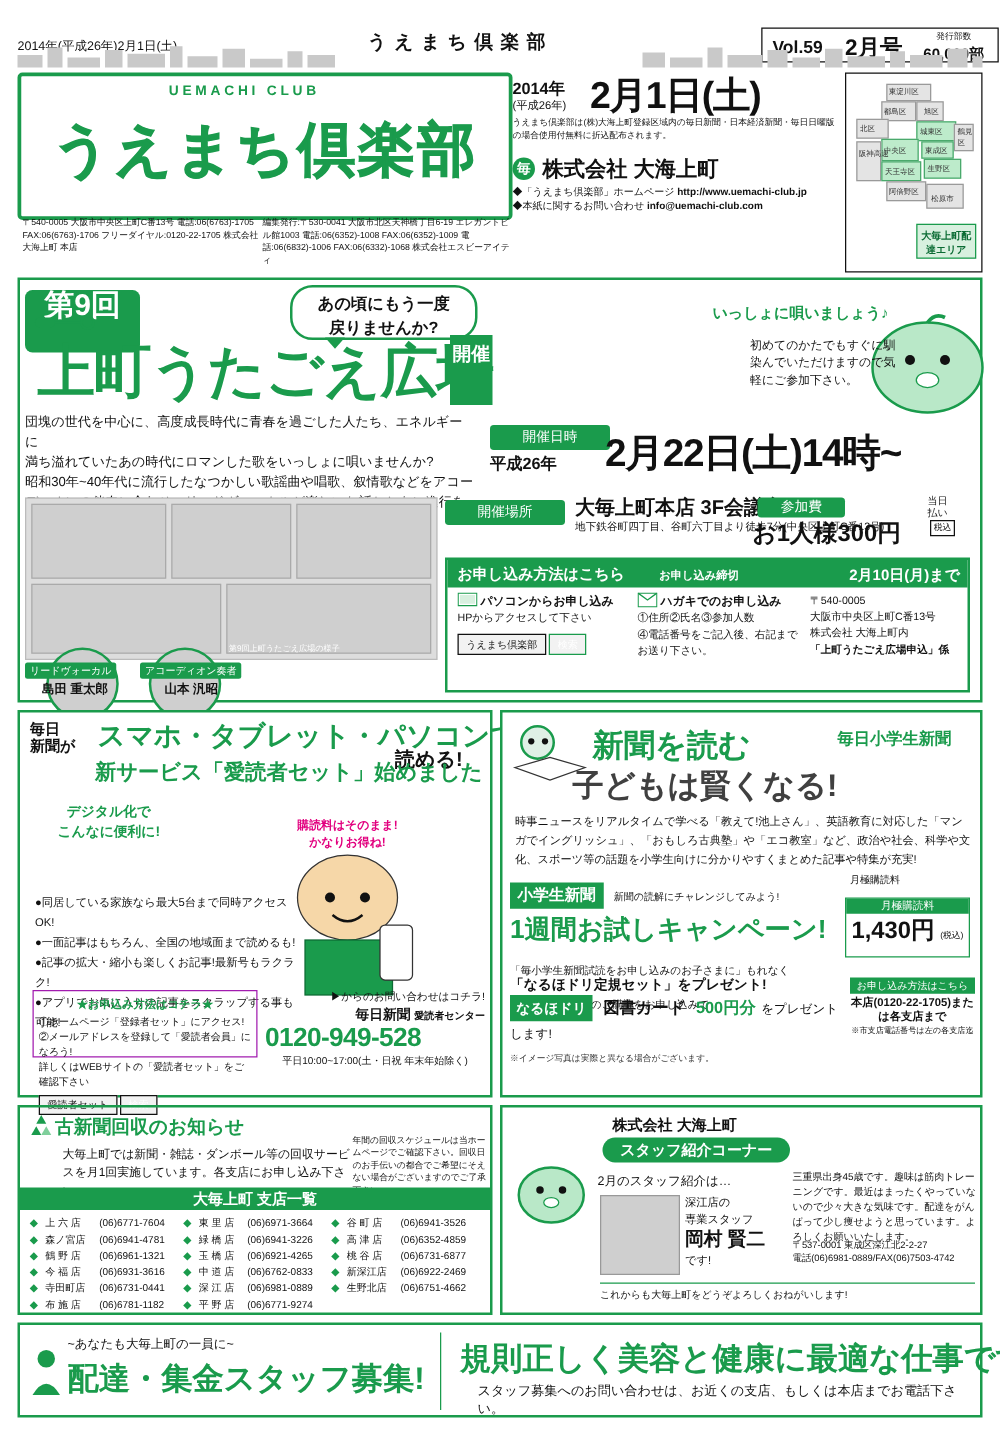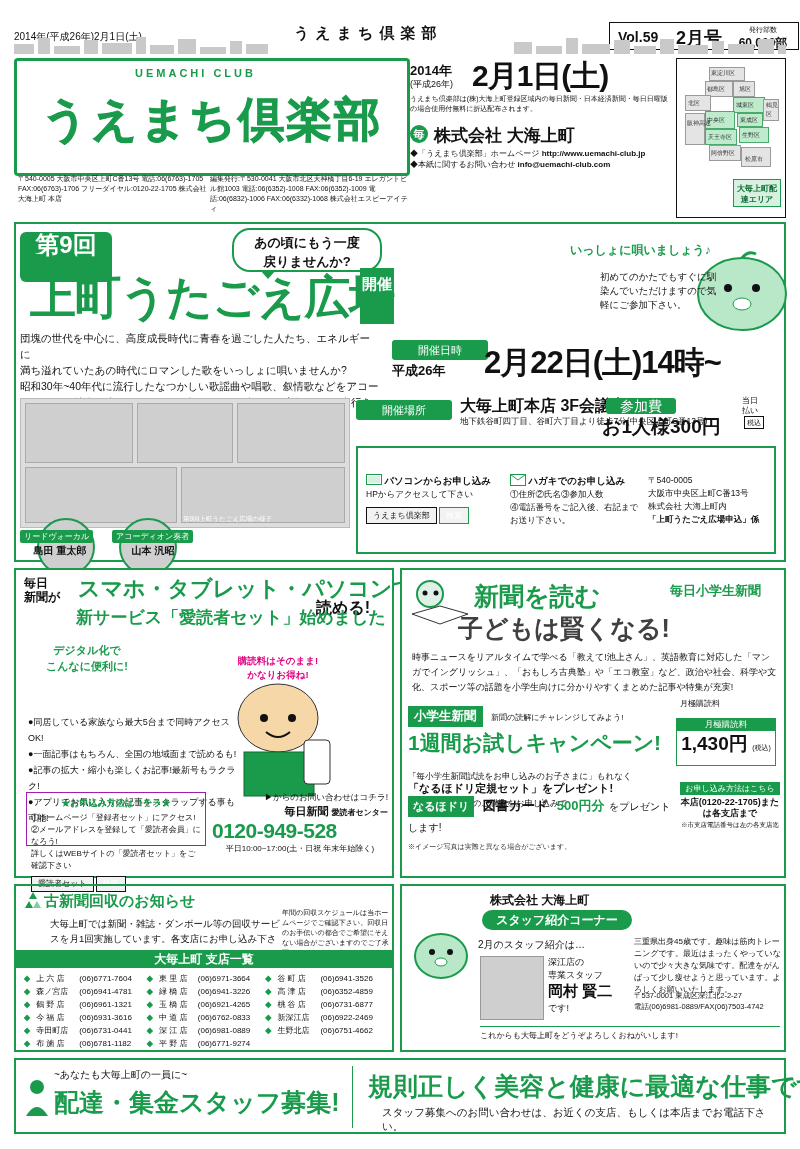--- a/index.html
+++ b/index.html
@@ -81,21 +81,21 @@
   .phcap{position:absolute;font-size:7px;color:#333;}
 
   .singer{position:absolute;width:72px;height:56px;}
   .singer .av{width:54px;height:54px;border-radius:50%;background:#cfcfcf;border:2px solid #1a9b4c;margin:0 auto;}
   .roleL{position:absolute;font-size:8px;background:#1a9b4c;color:#fff;padding:1px 4px;border-radius:2px;}
 
   .venue{position:absolute;left:356px;top:396px;width:420px;height:46px;}
   .venue .lab{position:absolute;left:0;top:4px;width:96px;height:20px;background:#1a9b4c;color:#fff;font-size:11px;text-align:center;line-height:20px;border-radius:3px;}
   .venue .v1{position:absolute;left:104px;top:0px;font-size:16px;font-weight:bold;}
   .venue .v2{position:absolute;left:104px;top:20px;font-size:8.5px;}
-  .venue .flab{position:absolute;left:250px;top:2px;width:70px;height:16px;background:#1a9b4c;color:#fff;font-size:14px;text-align:center;line-height:16px;border-radius:3px;}
+  .venue .flab{position:absolute;left:250px;top:2px;width:70px;height:16px;background:#1a9b4c;color:#fff;font-size:11px;text-align:center;line-height:16px;border-radius:3px;}
   .venue .fee{position:absolute;left:246px;top:18px;font-size:19px;font-weight:bold;white-space:nowrap;}
   .venue .feetag{position:absolute;left:388px;top:20px;font-size:7px;border:1px solid #111;padding:1px 2px;line-height:9px;text-align:center;}
   .venue .pay{position:absolute;left:372px;top:0px;font-size:8px;text-align:center;width:44px;line-height:10px;}
 
   .applybox{position:absolute;left:356px;top:446px;width:420px;height:108px;border:2px solid #1a9b4c;box-sizing:border-box;background:#fff;}
   .applybox .hd{position:absolute;left:0;top:0;width:416px;height:22px;background:#1a9b4c;color:#fff;font-size:12px;font-weight:bold;line-height:22px;padding-left:8px;box-sizing:border-box;}
   .applybox .dl{position:absolute;right:6px;top:1px;font-size:12px;color:#fff;font-weight:bold;}
   .applybox .c{position:absolute;top:26px;font-size:8.5px;line-height:13px;}
   .applybox .c .t{font-weight:bold;font-size:9.5px;}
   .srch{display:inline-block;border:1px solid #111;font-size:8px;padding:1px 6px;background:#f2f2f2;}
@@ -347,20 +347,25 @@
     <div class="flab">参加費</div>
     <div class="fee">お1人様300円</div>
     <div class="feetag">税込</div>
     <div class="pay">
       <div>当日</div>
       <div>払い</div>
     </div>
   </div>
 
   <div class="applybox">
+    <div class="hd">
+      <span>お申し込み方法はこちら</span>
+      <span style="font-size:9px;margin-left:24px">お申し込み締切</span>
+      <span class="dl">2月10日(月)まで</span>
+    </div>
     <div class="c" style="left:8px;width:130px;">
       <div>
         <svg width="16" height="12" viewBox="0 0 16 12" style="vertical-align:-2px">
           <rect x="0.5" y="0.5" width="15" height="10" fill="none" stroke="#1a9b4c"></rect>
           <rect x="2" y="2" width="12" height="7" fill="#d8f0df"></rect>
         </svg>
         <span class="t">パソコンからお申し込み</span>
       </div>
       <div>HPからアクセスして下さい</div>
       <div style="margin-top:6px">

